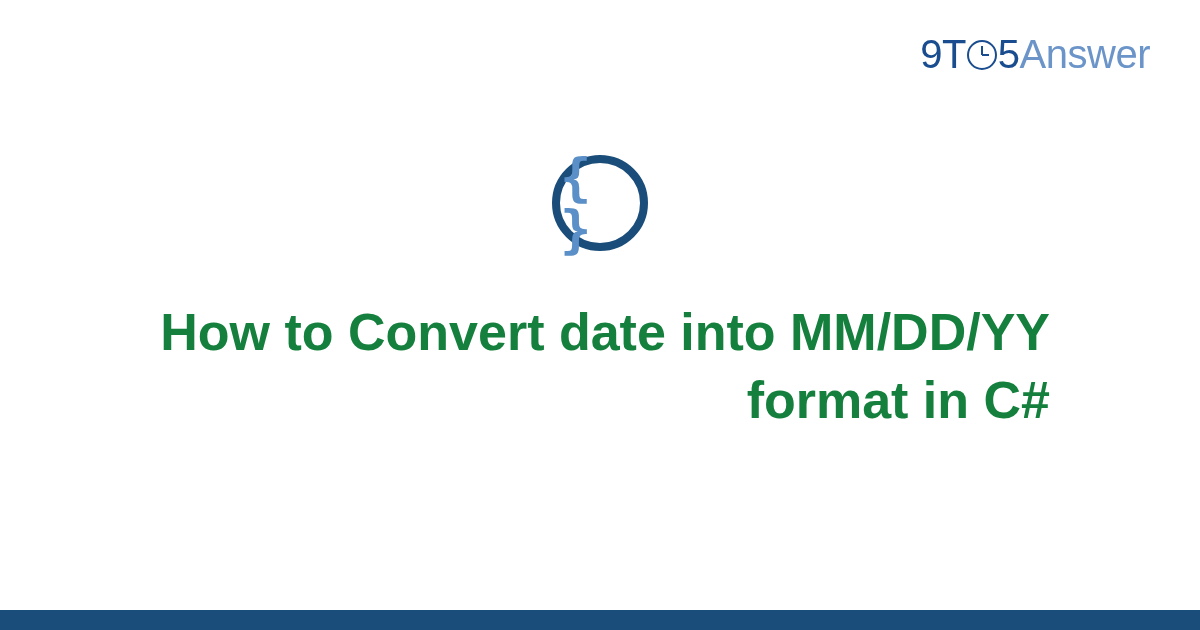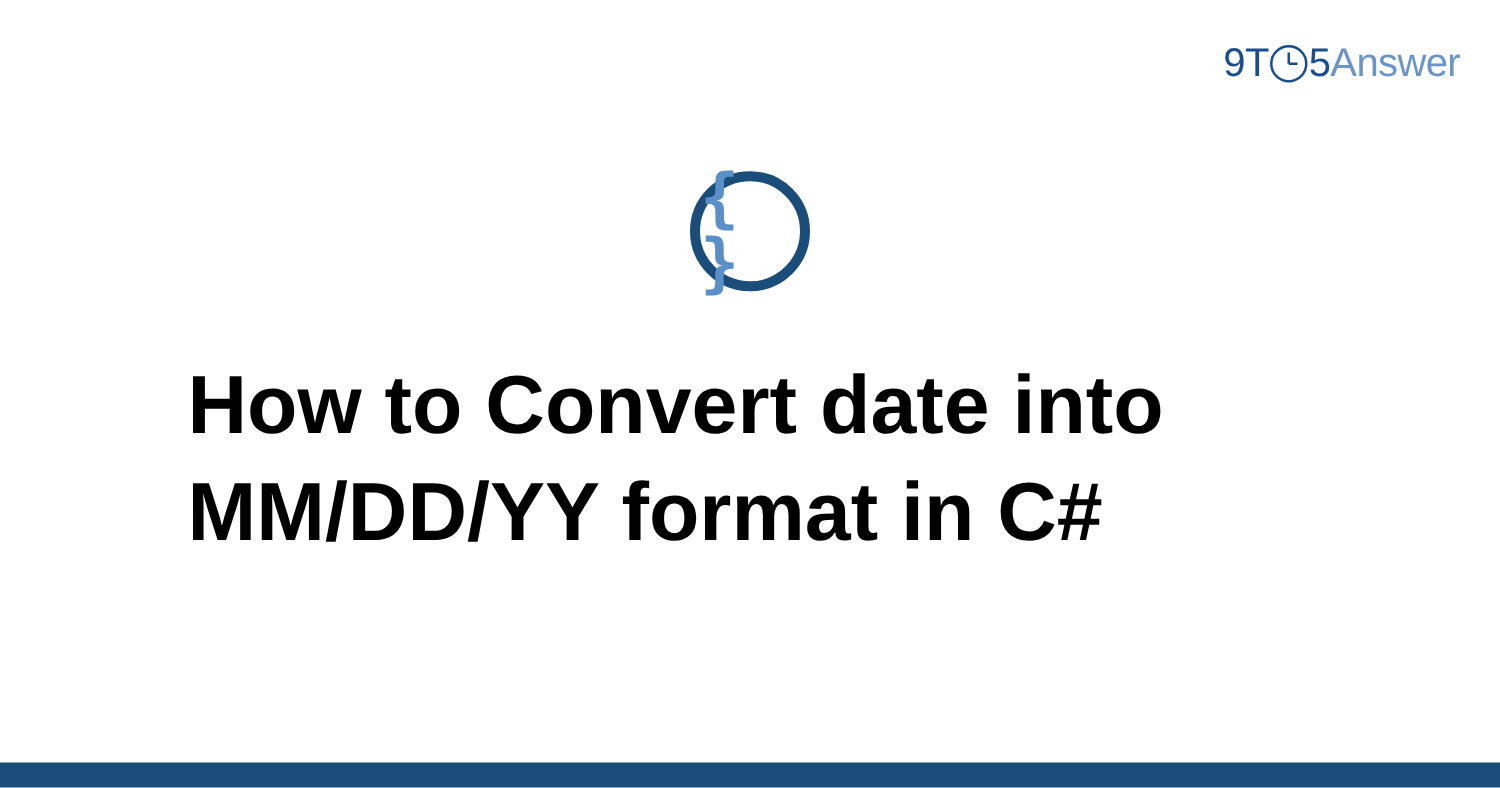--- a/index.html
+++ b/index.html
@@ -11,22 +11,22 @@
       width: 1200px;
       height: 630px;
       background: #ffffff;
       font-family: -apple-system, BlinkMacSystemFont, "Segoe UI", Helvetica, Arial, sans-serif;
       position: relative;
       overflow: hidden;
     }
     .logo {
       position: absolute;
       top: 32px;
-      right: 32px;
-      font-size: 32px;
+      right: 50px;
+      font-size: 40px;
       font-weight: 400;
       letter-spacing: -0.5px;
     }
     .logo-9t {
       color: #1a4d8f;
       font-weight: 500;
     }
     .logo-clock {
       display: inline-flex;
       align-items: center;
@@ -91,24 +91,24 @@
     }
     .braces {
       font-size: 52px;
       font-weight: 700;
       color: #5a8fc7;
       font-family: "Consolas", "Monaco", monospace;
       letter-spacing: -4px;
       line-height: 1;
     }
     .title {
-      font-size: 66px;
+      font-size: 52px;
       font-weight: 700;
-      color: #000000;
-      text-align: left;
+      color: #15803d;
+      text-align: right;
       line-height: 1.3;
       max-width: 900px;
     }
     .bottom-bar {
       position: absolute;
       bottom: 0;
       left: 0;
       width: 100%;
       height: 20px;
       background: #1a4d7a;

